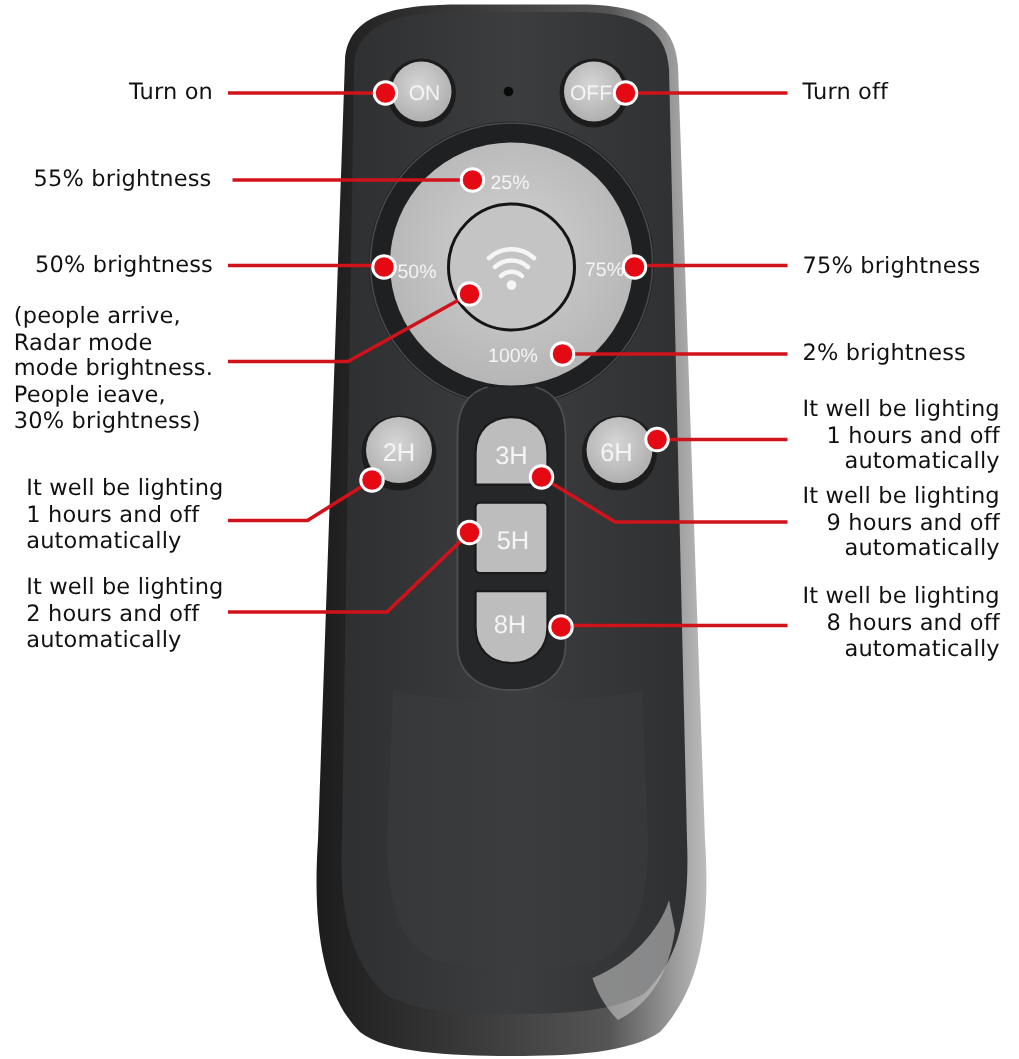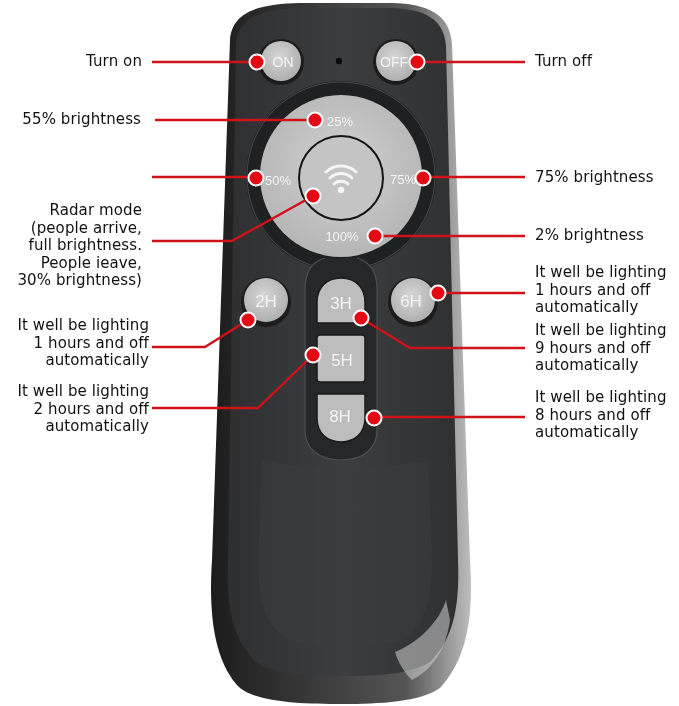--- a/index.html
+++ b/index.html
@@ -1,22 +1,22 @@
 <!DOCTYPE html>
 <html><head>
 <meta charset="utf-8">
 <style>
   html, body { margin:0; padding:0; background:#ffffff; }
   body { width:679px; height:706px; position:relative; overflow:hidden;
          font-family:"DejaVu Sans","Liberation Sans",sans-serif; color:#111; }
   .stage { position:absolute; left:0; top:0; width:679px; height:706px; }
   svg.remote { position:absolute; left:0; top:0; }
   .lbl { position:absolute; font-size:15px; line-height:17.5px; color:#111; white-space:nowrap; letter-spacing:0.1px; }
-  .lbl.r { text-align:right; }
-  .lbl.l { text-align:left; }
+  .lbl.r { }
+  .lbl.l { text-align:right; }
   .btxt { font-family:"Liberation Sans","DejaVu Sans",sans-serif; fill:#f4f4f4; font-weight:normal; }
 </style>
 </head>
 <body>
 
 <div class="stage">
 
 <svg class="remote" width="679" height="706" viewBox="0 0 679 706">
   <defs>
     <linearGradient id="bodyGrad" x1="0" x2="1" y1="0" y2="0">
@@ -141,25 +141,26 @@
     <circle cx="438" cy="293" r="7.5"></circle>
     <circle cx="248" cy="320" r="7.5"></circle>
     <circle cx="361" cy="318" r="7.5"></circle>
     <circle cx="313" cy="355" r="7.5"></circle>
     <circle cx="374" cy="418" r="7.5"></circle>
   </g>
 </svg>
 
 <div class="lbl r" style="right:537px; top:53px;">Turn on</div>
 <div class="lbl r" style="right:538px; top:111px;">55% brightness</div>
+<div class="lbl r" style="right:537px; top:168px;">50% brightness</div>
 
 <div class="lbl r" style="right:537px; top:202px;">
+  <div>(people arrive,</div>
   <div>Radar mode</div>
-  <div>(people arrive,</div>
-  <div>full brightness.</div>
+  <div>mode brightness.</div>
   <div>People ieave,</div>
   <div>30% brightness)</div>
 </div>
 
 <div class="lbl r" style="right:530px; top:317px;">
   <div>It well be lighting</div>
   <div>1 hours and off</div>
   <div>automatically</div>
 </div>
 

